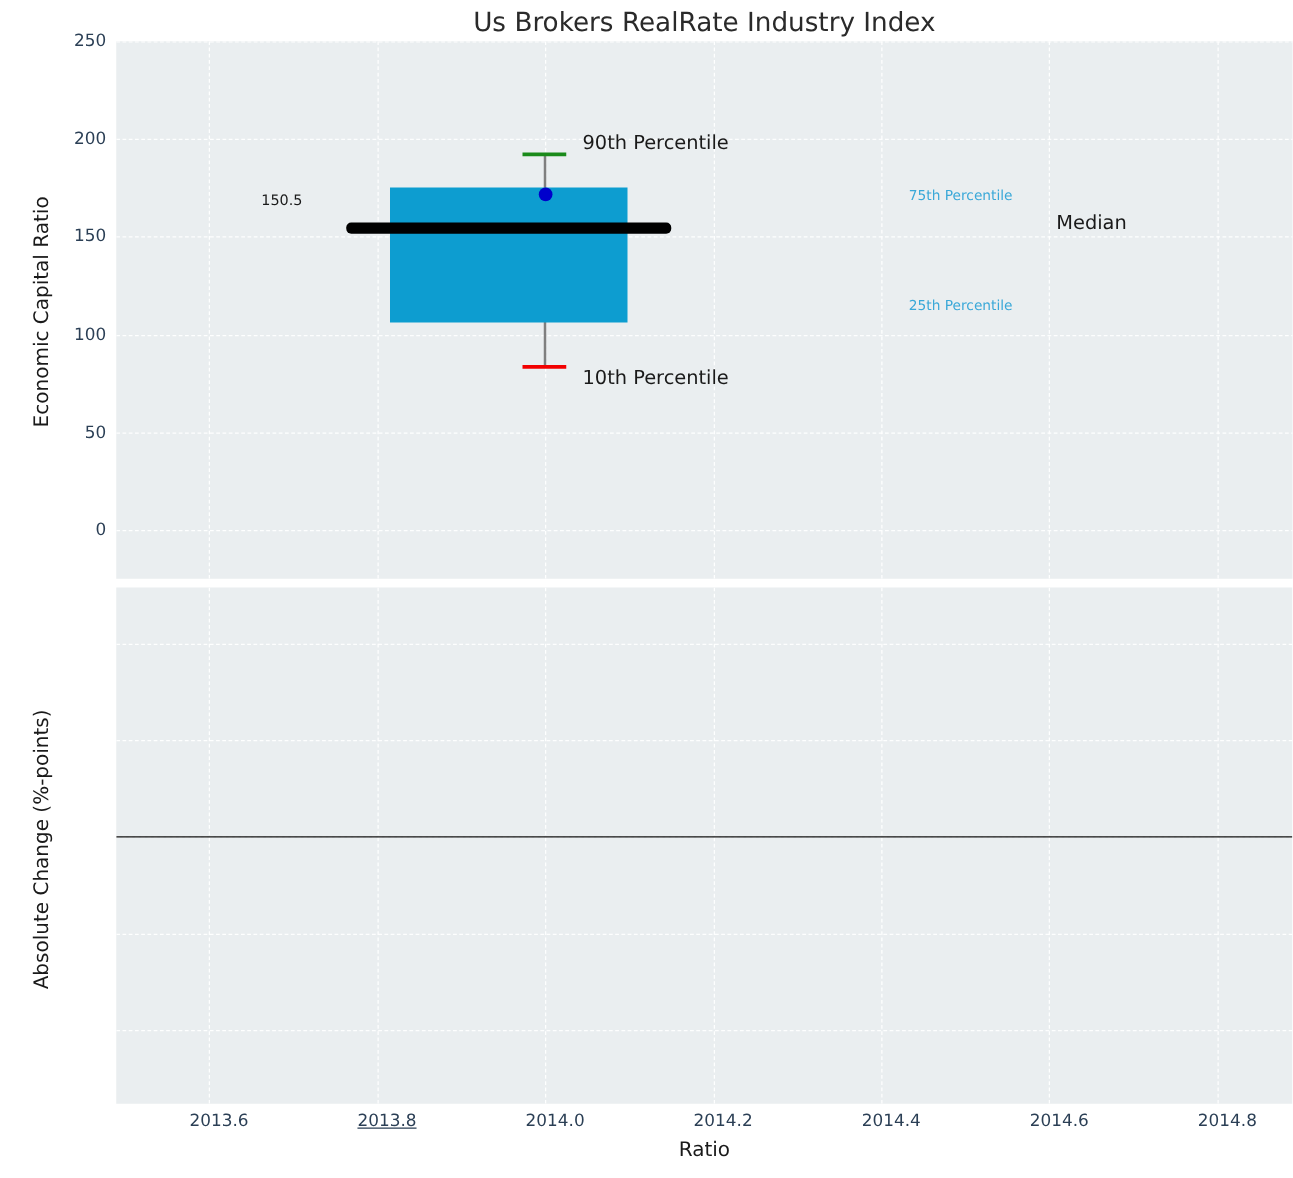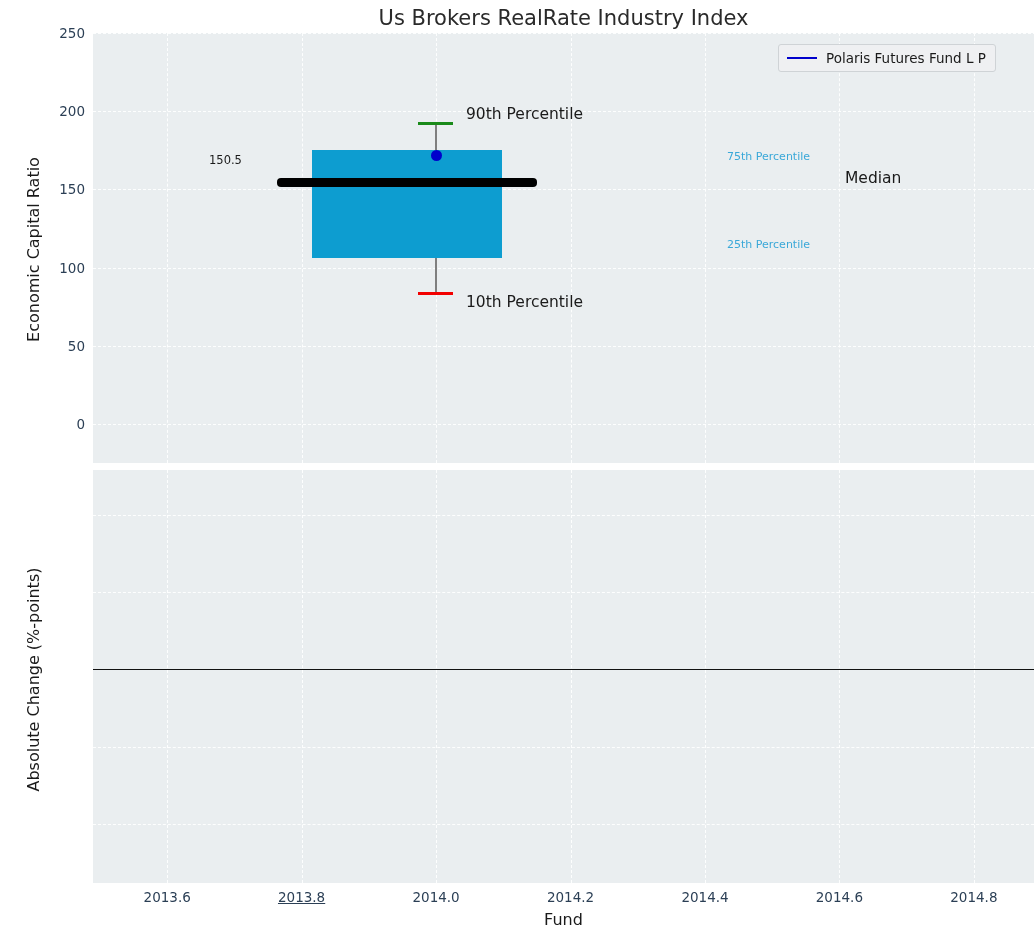--- a/index.html
+++ b/index.html
@@ -93,20 +93,21 @@
   #ytick-col-top { top: 33px; height: 430px; }
   #ytick-col-bottom { top: 470px; height: 413px; }
 
   .xtick {
     position: absolute;
     top: 889px;
     font-size: 13.5px;
     color: #2b3f55;
     white-space: nowrap;
     transform: translateX(-50%);
+    margin-left: 8px;
   }
 
   
   #ylabel-top, #ylabel-bottom {
     position: absolute;
     font-size: 16px;
     color: #1a1a1a;
     white-space: nowrap;
     transform-origin: 50% 50%;
   }
@@ -286,28 +287,24 @@
     <div class="ytick" style="top:78.2px;">200</div>
     <div class="ytick" style="top:156.4px;">150</div>
     <div class="ytick" style="top:234.5px;">100</div>
     <div class="ytick" style="top:312.7px;">50</div>
     <div class="ytick" style="top:390.9px;">0</div>
   </div>
 
 
   <div id="ylabel-top">Economic Capital Ratio</div>
   <div id="ylabel-bottom">Absolute Change (%-points)</div>
-  <div id="xlabel">Fund</div>
+  <div id="xlabel">Ratio</div>
 
   <div class="xtick" style="left:167.2px;">2013.6</div>
   <div class="xtick" style="left:301.6px;text-decoration:underline;">2013.8</div>
   <div class="xtick" style="left:436.1px;">2014.0</div>
   <div class="xtick" style="left:570.5px;">2014.2</div>
   <div class="xtick" style="left:705.0px;">2014.4</div>
   <div class="xtick" style="left:839.4px;">2014.6</div>
   <div class="xtick" style="left:973.9px;">2014.8</div>
 
-  <div id="legend">
-    <span id="legend-swatch"></span>
-    <span id="legend-label">Polaris Futures Fund L P</span>
-  </div>
 
 </div>
 
 </body></html>

